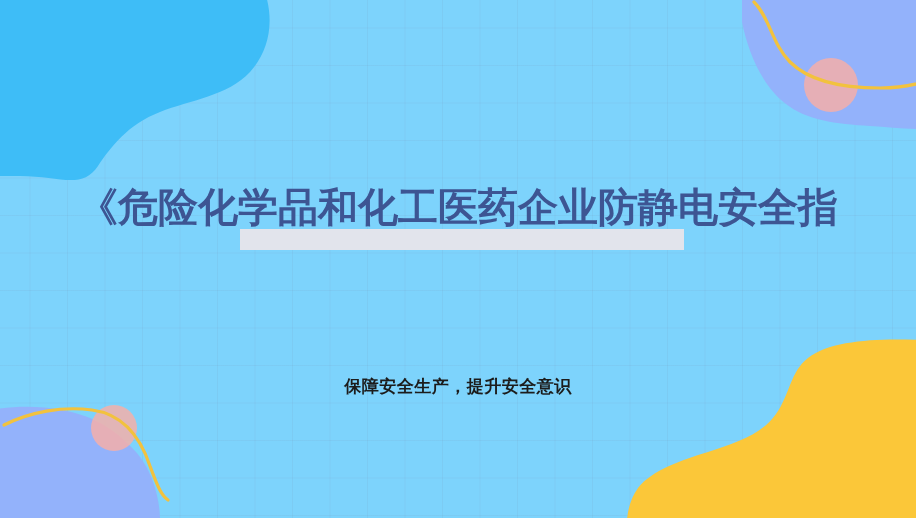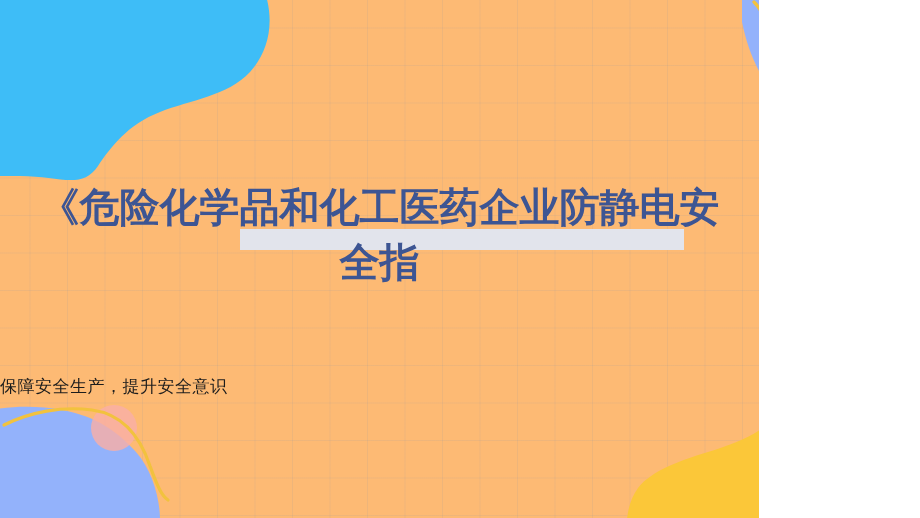--- a/index.html
+++ b/index.html
@@ -6,24 +6,24 @@
     margin: 0;
     padding: 0;
     background: #ffffff;
   }
   body {
     font-family: "Liberation Sans", "DejaVu Sans", sans-serif;
   }
 
   .slide {
     position: relative;
-    width: 759px;
+    width: 916px;
     height: 518px;
     overflow: hidden;
-    background: #fdba74;
+    background: #7dd3fc;
   }
 
   
   .grid-overlay {
     position: absolute;
     inset: 0;
     background-image:
       linear-gradient(to right, rgba(120,140,175,0.11) 1px, transparent 1px),
       linear-gradient(to bottom, rgba(120,140,175,0.11) 1px, transparent 1px);
     background-size: 37.5px 37.5px;
@@ -78,22 +78,23 @@
   }
   .main-title .line {
     display: block;
   }
 
   .subtitle {
     position: absolute;
     left: 0;
     right: 0;
     top: 375px;
+    text-align: center;
     font-size: 17px;
-    font-weight: normal;
+    font-weight: bold;
     color: #1c1c1c;
     letter-spacing: 0.5px;
     margin: 0;
     font-family: "Liberation Sans", "DejaVu Sans", sans-serif;
   }
 </style>
 </head>
 <body>
 
 <div class="slide">

